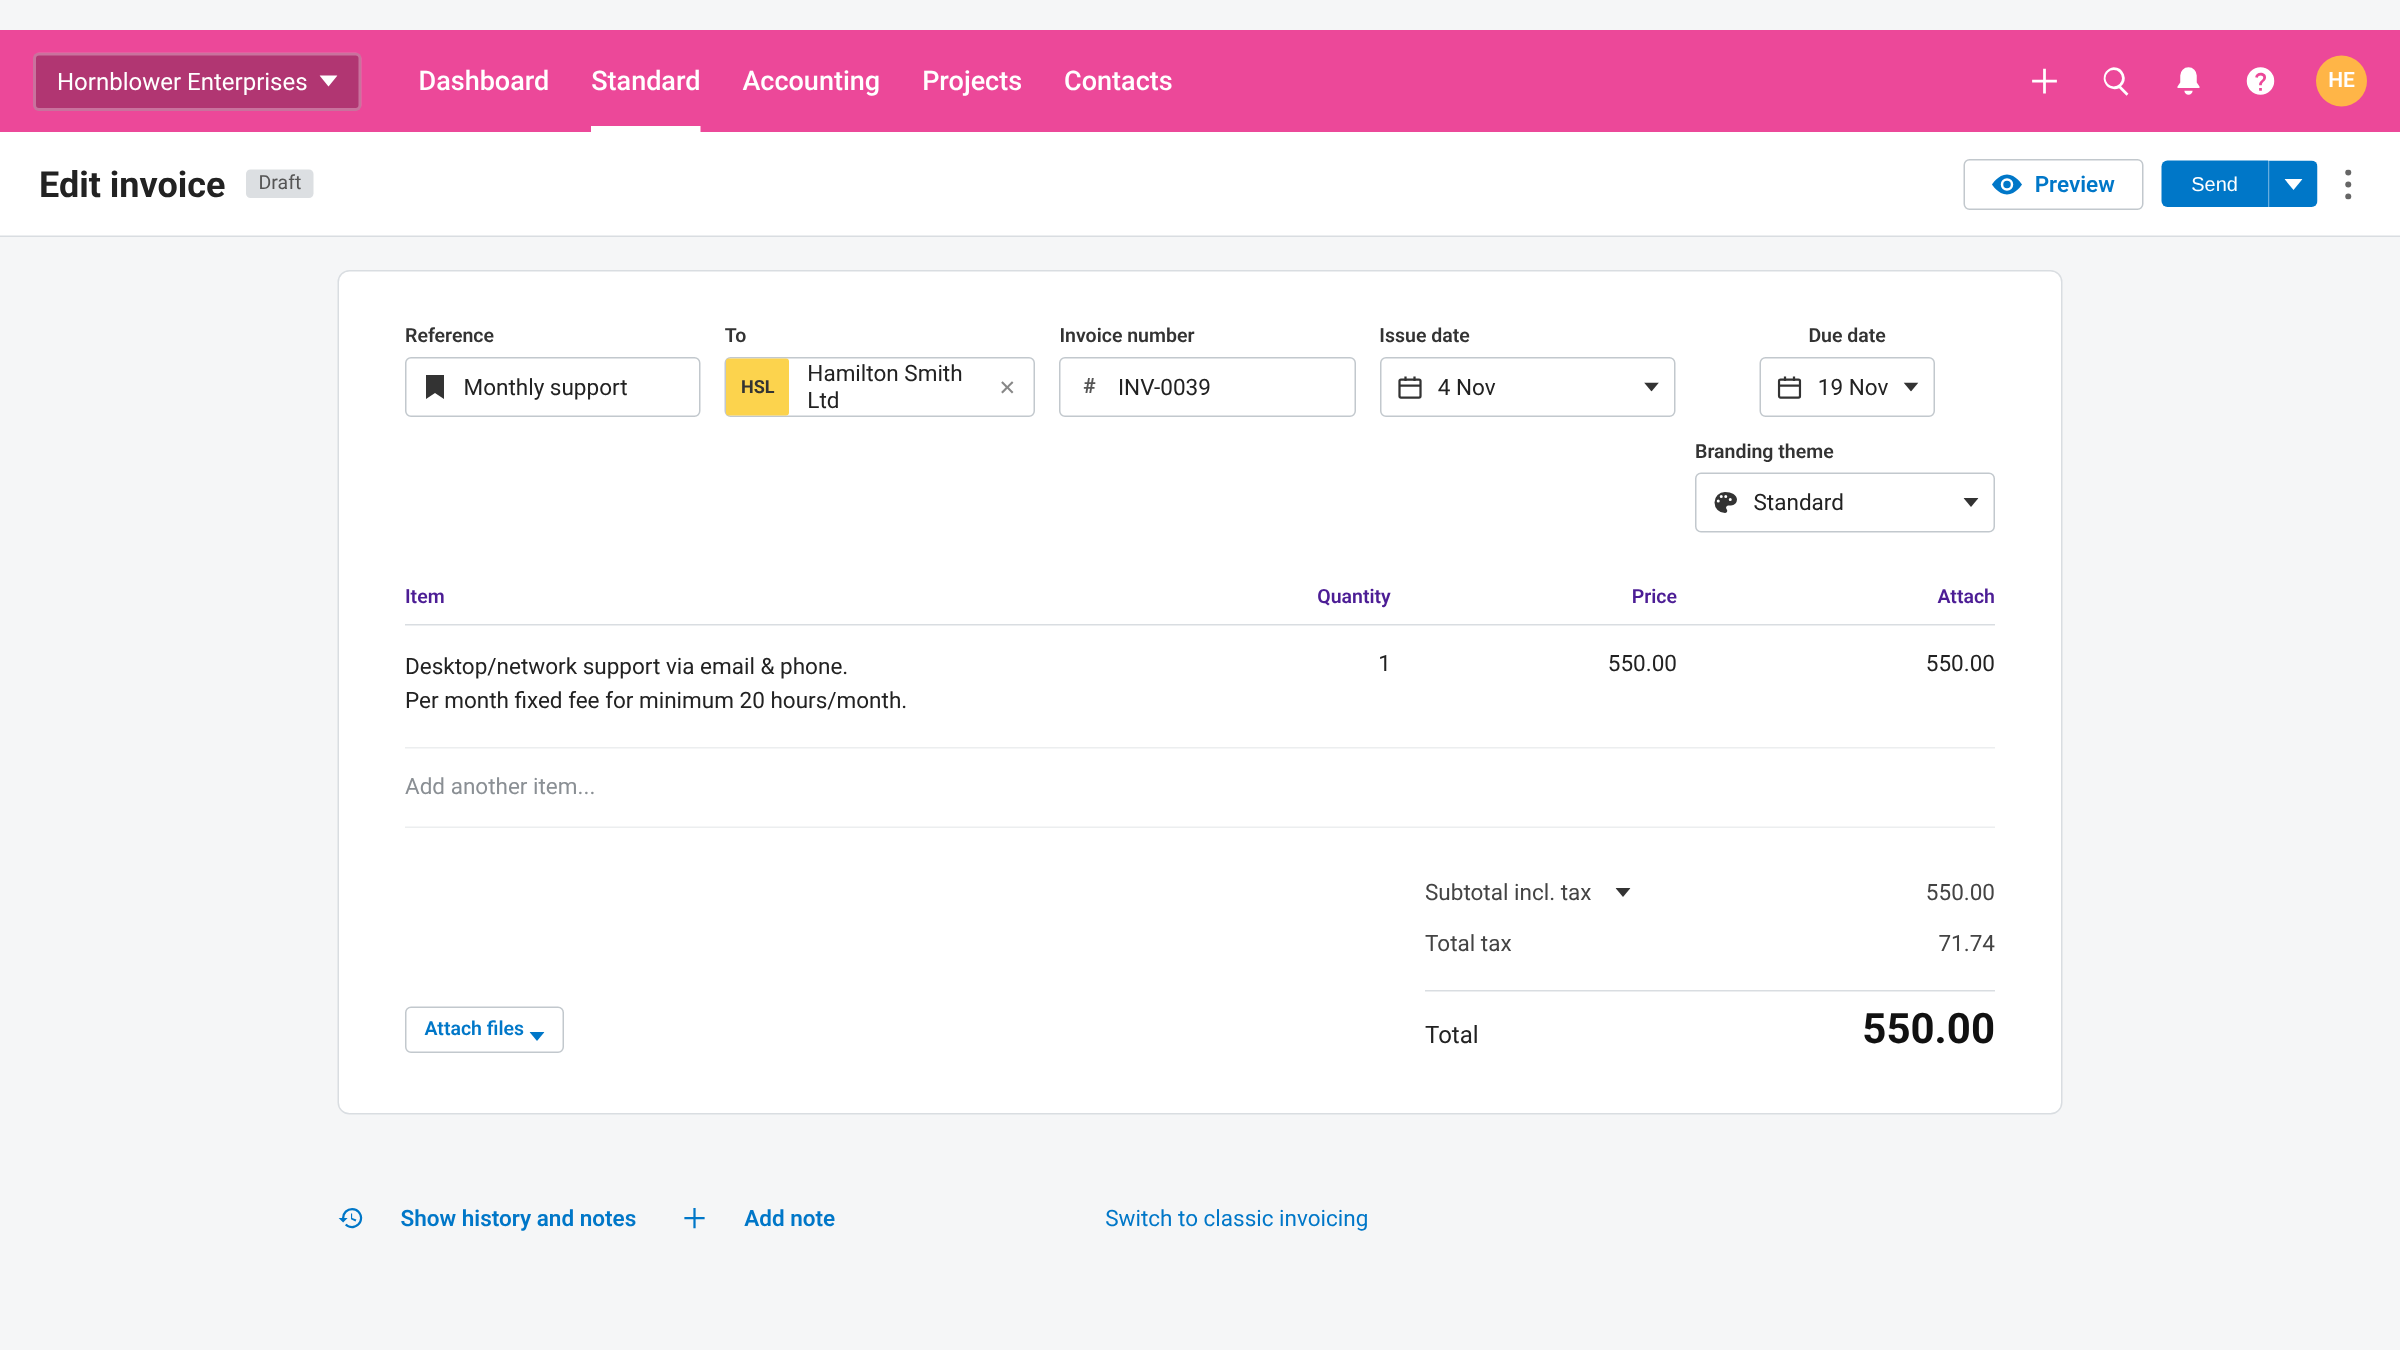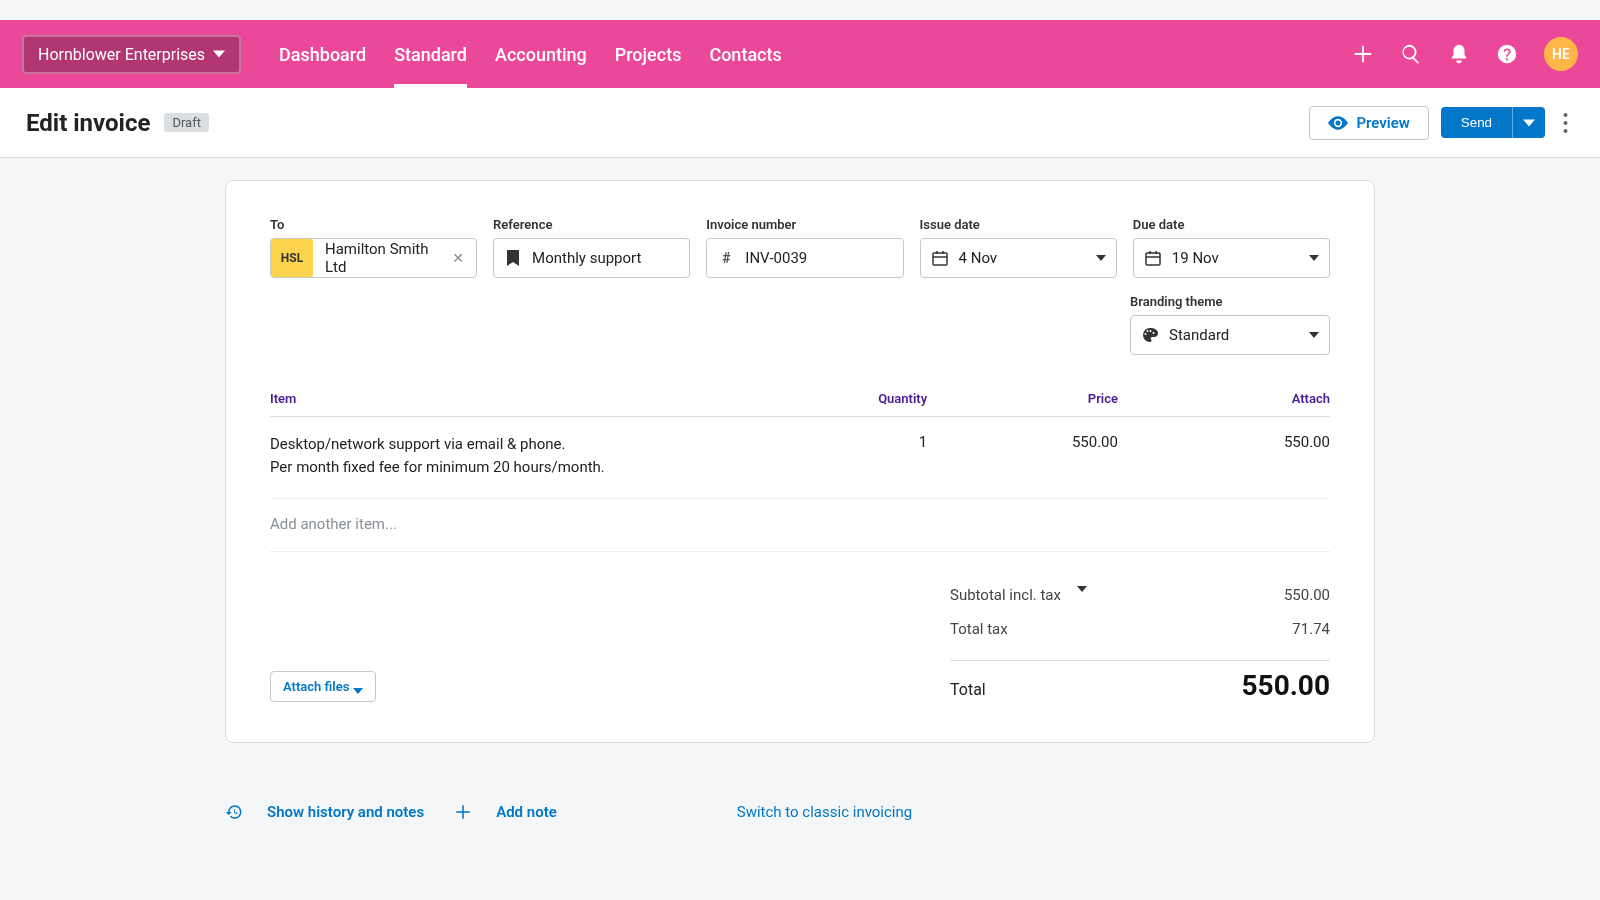--- a/index.html
+++ b/index.html
@@ -55,21 +55,21 @@
 .item-row .col-item{ flex:0 0 50%; line-height:1.5; white-space:pre-line; }
 .item-row .col-q{ flex:0 0 12%; text-align:right; }
 .item-row .col-p{ flex:0 0 18%; text-align:right; }
 .item-row .col-a{ flex:0 0 20%; text-align:right; }
 
 .add-item { color:#8a8f94; font-size:15px; padding: 16px 0 18px; border-bottom:1px solid #eceeef; cursor:text; }
 
 
 .totals { margin-top: 26px; margin-left:auto; width:380px; }
 .tot-row { display:flex; justify-content:space-between; padding:8px 0; font-size:15px; color:#444; }
-.tot-row .label{ display:flex; align-items:flex-start; gap:16px; }
+.tot-row .label{ display:flex; align-items:center; gap:16px; }
 .tot-divider { border-top:1px solid #d9dde1; margin:14px 0 8px; }
 .tot-total { display:flex; justify-content:space-between; align-items:baseline; }
 .tot-total .label{ font-size:16px; color:#222; }
 .tot-total .val{ font-size:28px; font-weight:700; color:#111; }
 
 .attach-btn { border:1px solid #c2c8cd; border-radius:4px; padding:7px 12px; color:#0077c8; font-weight:600; font-size:13px; display:inline-flex; gap:4px; align-items:flex-end; cursor:pointer; }
 .card-bottom { display:flex; align-items:flex-end; }
 .card-bottom .left { flex:1; }
 
 
@@ -139,40 +139,40 @@
           <circle cx="2" cy="18" r="2"></circle>
         </svg>
     </div>
   </div>
 </div>
 
 <div class="main-wrap">
   <div class="card">
 
     <div class="field-row">
+      <div class="field" style="width:200px;">
+        <div class="field-label">Reference</div>
+        <div class="input-wrap">
+          <div class="icon-slot">
+              <svg width="12" height="16" viewBox="0 0 12 16" fill="#333">
+                <path d="M0 0h12v16l-6-4-6 4z"></path>
+              </svg>
+            </div>
+          <div class="text">Monthly support</div>
+        </div>
+      </div>
       <div class="field" style="width:210px;">
         <div class="field-label">To</div>
         <div class="input-wrap">
           <div class="chip-avatar">HSL</div>
           <div class="text">Hamilton Smith Ltd</div>
           <div class="chip-clear">✕</div>
         </div>
       </div>
       <div class="field" style="width:200px;">
-        <div class="field-label">Reference</div>
-        <div class="input-wrap">
-          <div class="icon-slot">
-              <svg width="12" height="16" viewBox="0 0 12 16" fill="#333">
-                <path d="M0 0h12v16l-6-4-6 4z"></path>
-              </svg>
-            </div>
-          <div class="text">Monthly support</div>
-        </div>
-      </div>
-      <div class="field" style="width:200px;">
         <div class="field-label">Invoice number</div>
         <div class="input-wrap">
           <div class="icon-slot" style="font-weight:700;">#</div>
           <div class="text">INV-0039</div>
         </div>
       </div>
       <div class="field" style="width:200px;">
         <div class="field-label">Issue date</div>
         <div class="input-wrap">
           <div class="icon-slot">
@@ -180,21 +180,21 @@
                 <rect x="1" y="3" width="14" height="12" rx="1"></rect>
                 <path d="M1 7h14M5 1v3M11 1v3"></path>
               </svg>
             </div>
           <div class="text">4 Nov</div>
           <svg class="caret" width="10" height="6" viewBox="0 0 10 6" fill="#333">
               <path d="M0 0l5 6 5-6z"></path>
             </svg>
         </div>
       </div>
-      <div class="field" style="width:200px;">
+      <div class="field" style="width:200px;align-items:center;">
         <div class="field-label">Due date</div>
         <div class="input-wrap">
           <div class="icon-slot">
               <svg width="16" height="16" viewBox="0 0 16 16" fill="none" stroke="#333" stroke-width="1.5">
                 <rect x="1" y="3" width="14" height="12" rx="1"></rect>
                 <path d="M1 7h14M5 1v3M11 1v3"></path>
               </svg>
             </div>
           <div class="text">19 Nov</div>
           <svg class="caret" width="10" height="6" viewBox="0 0 10 6" fill="#333">

